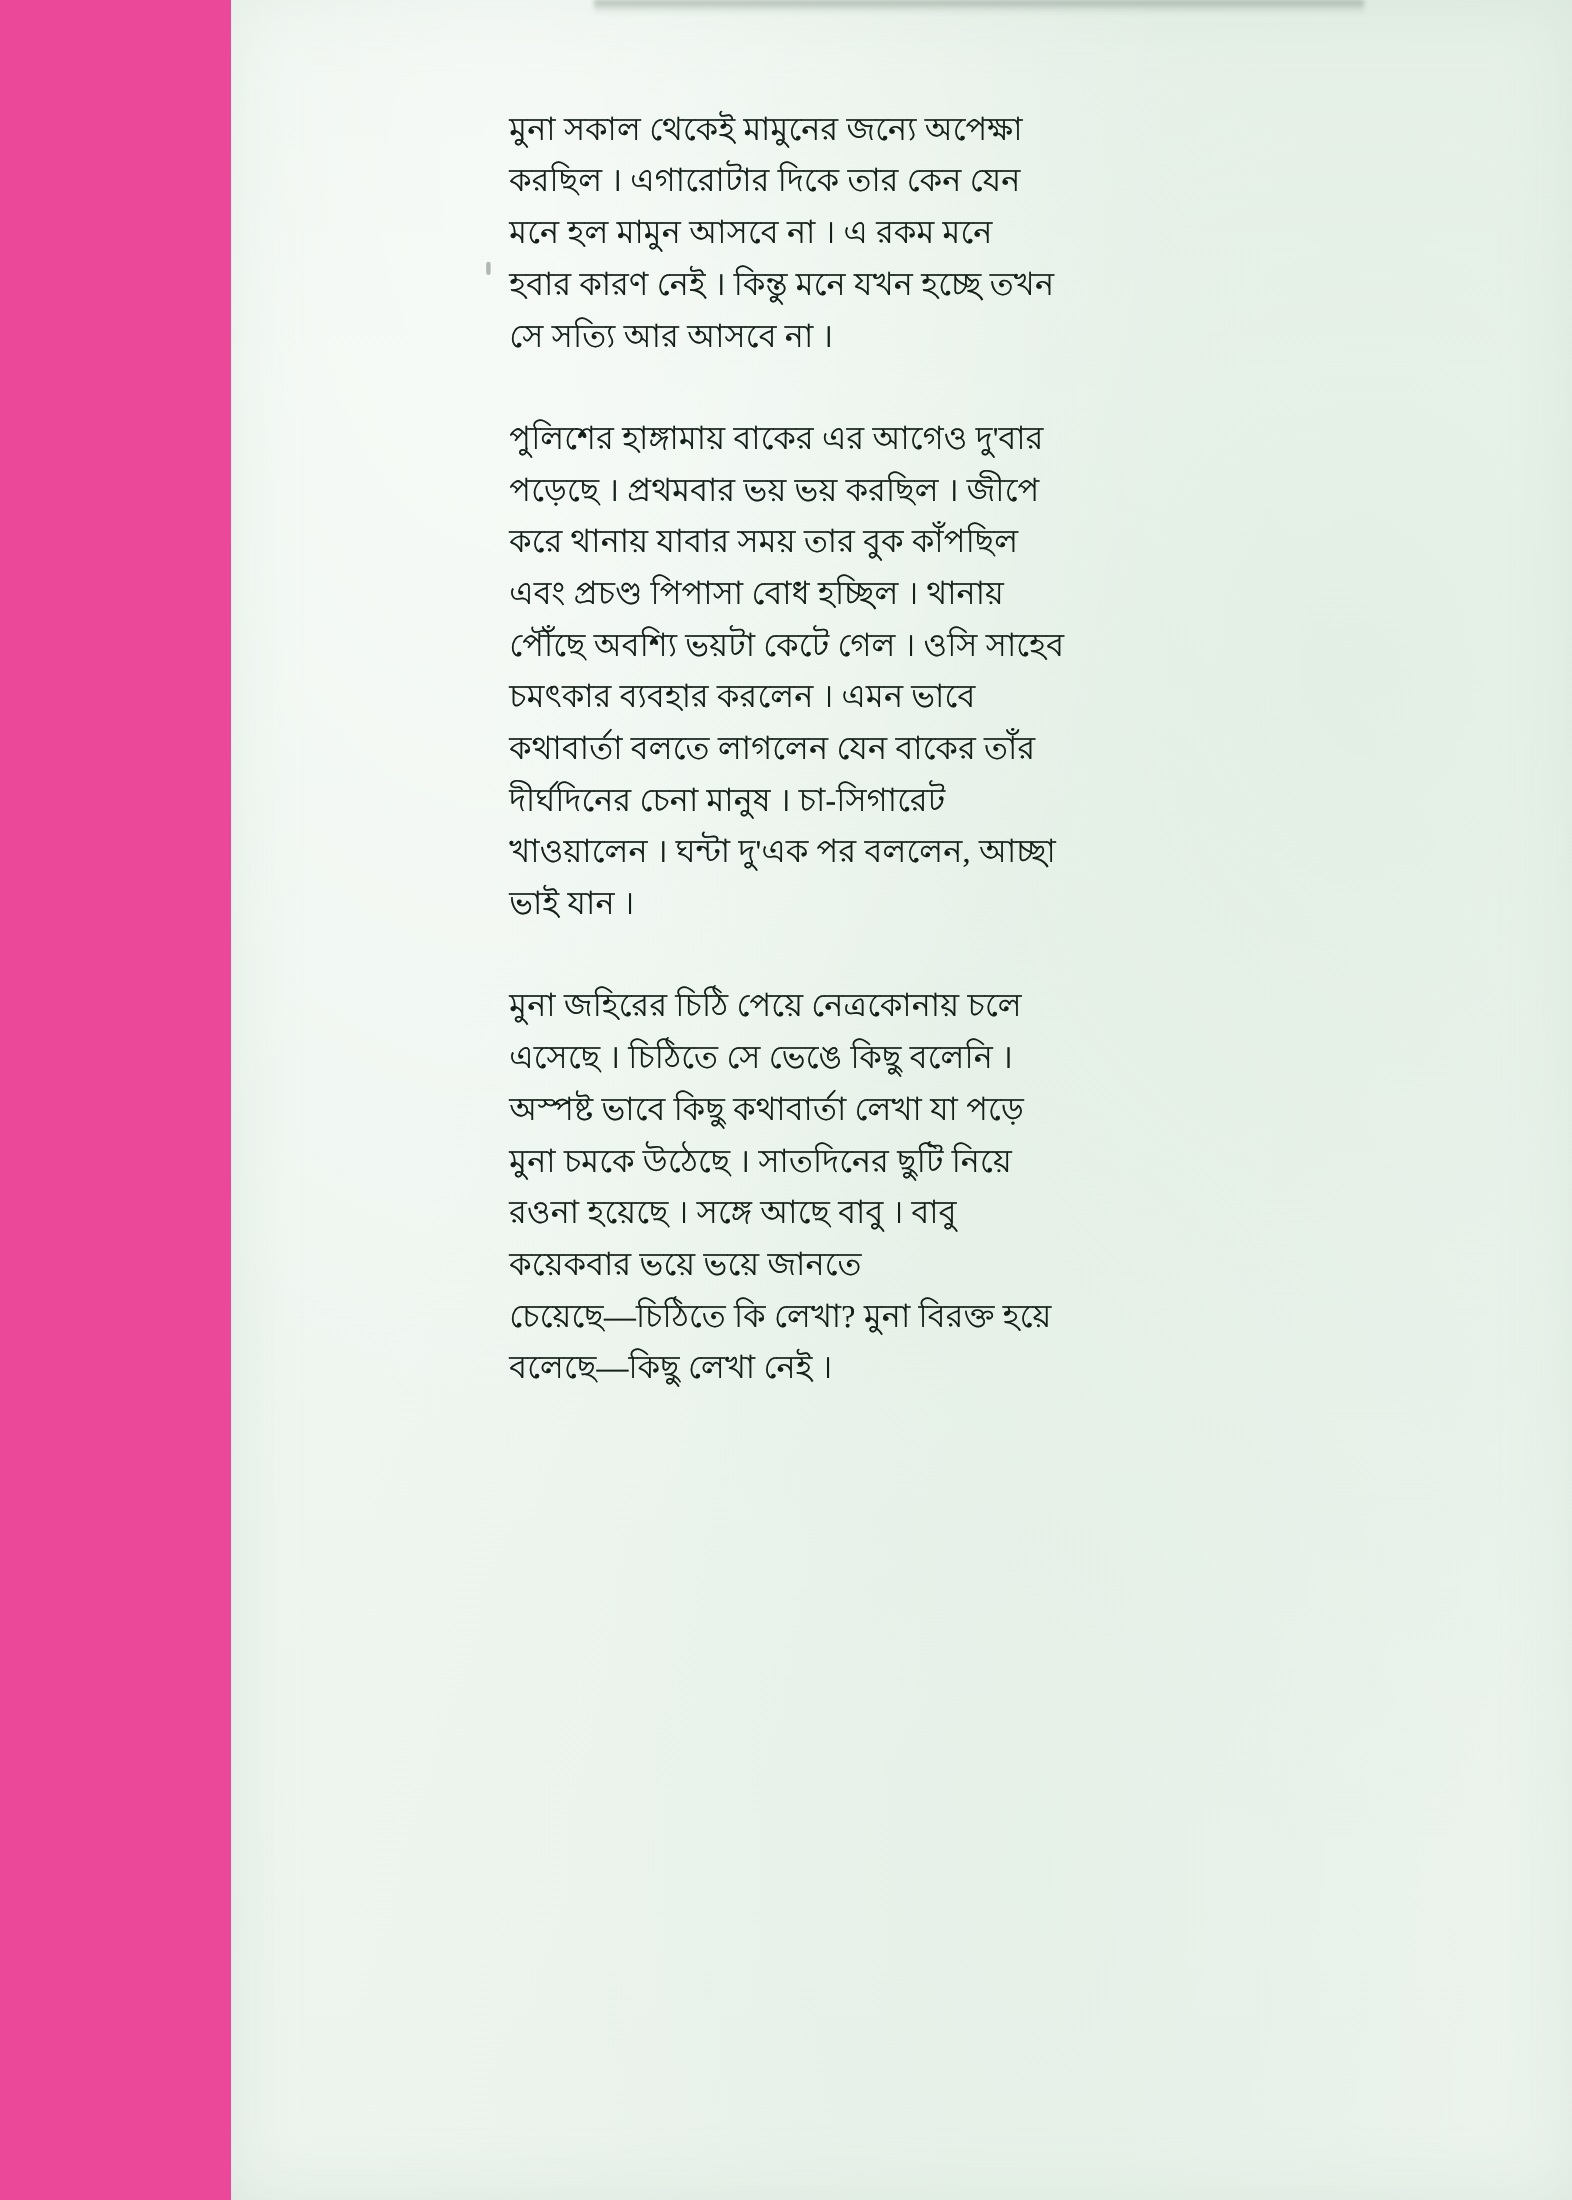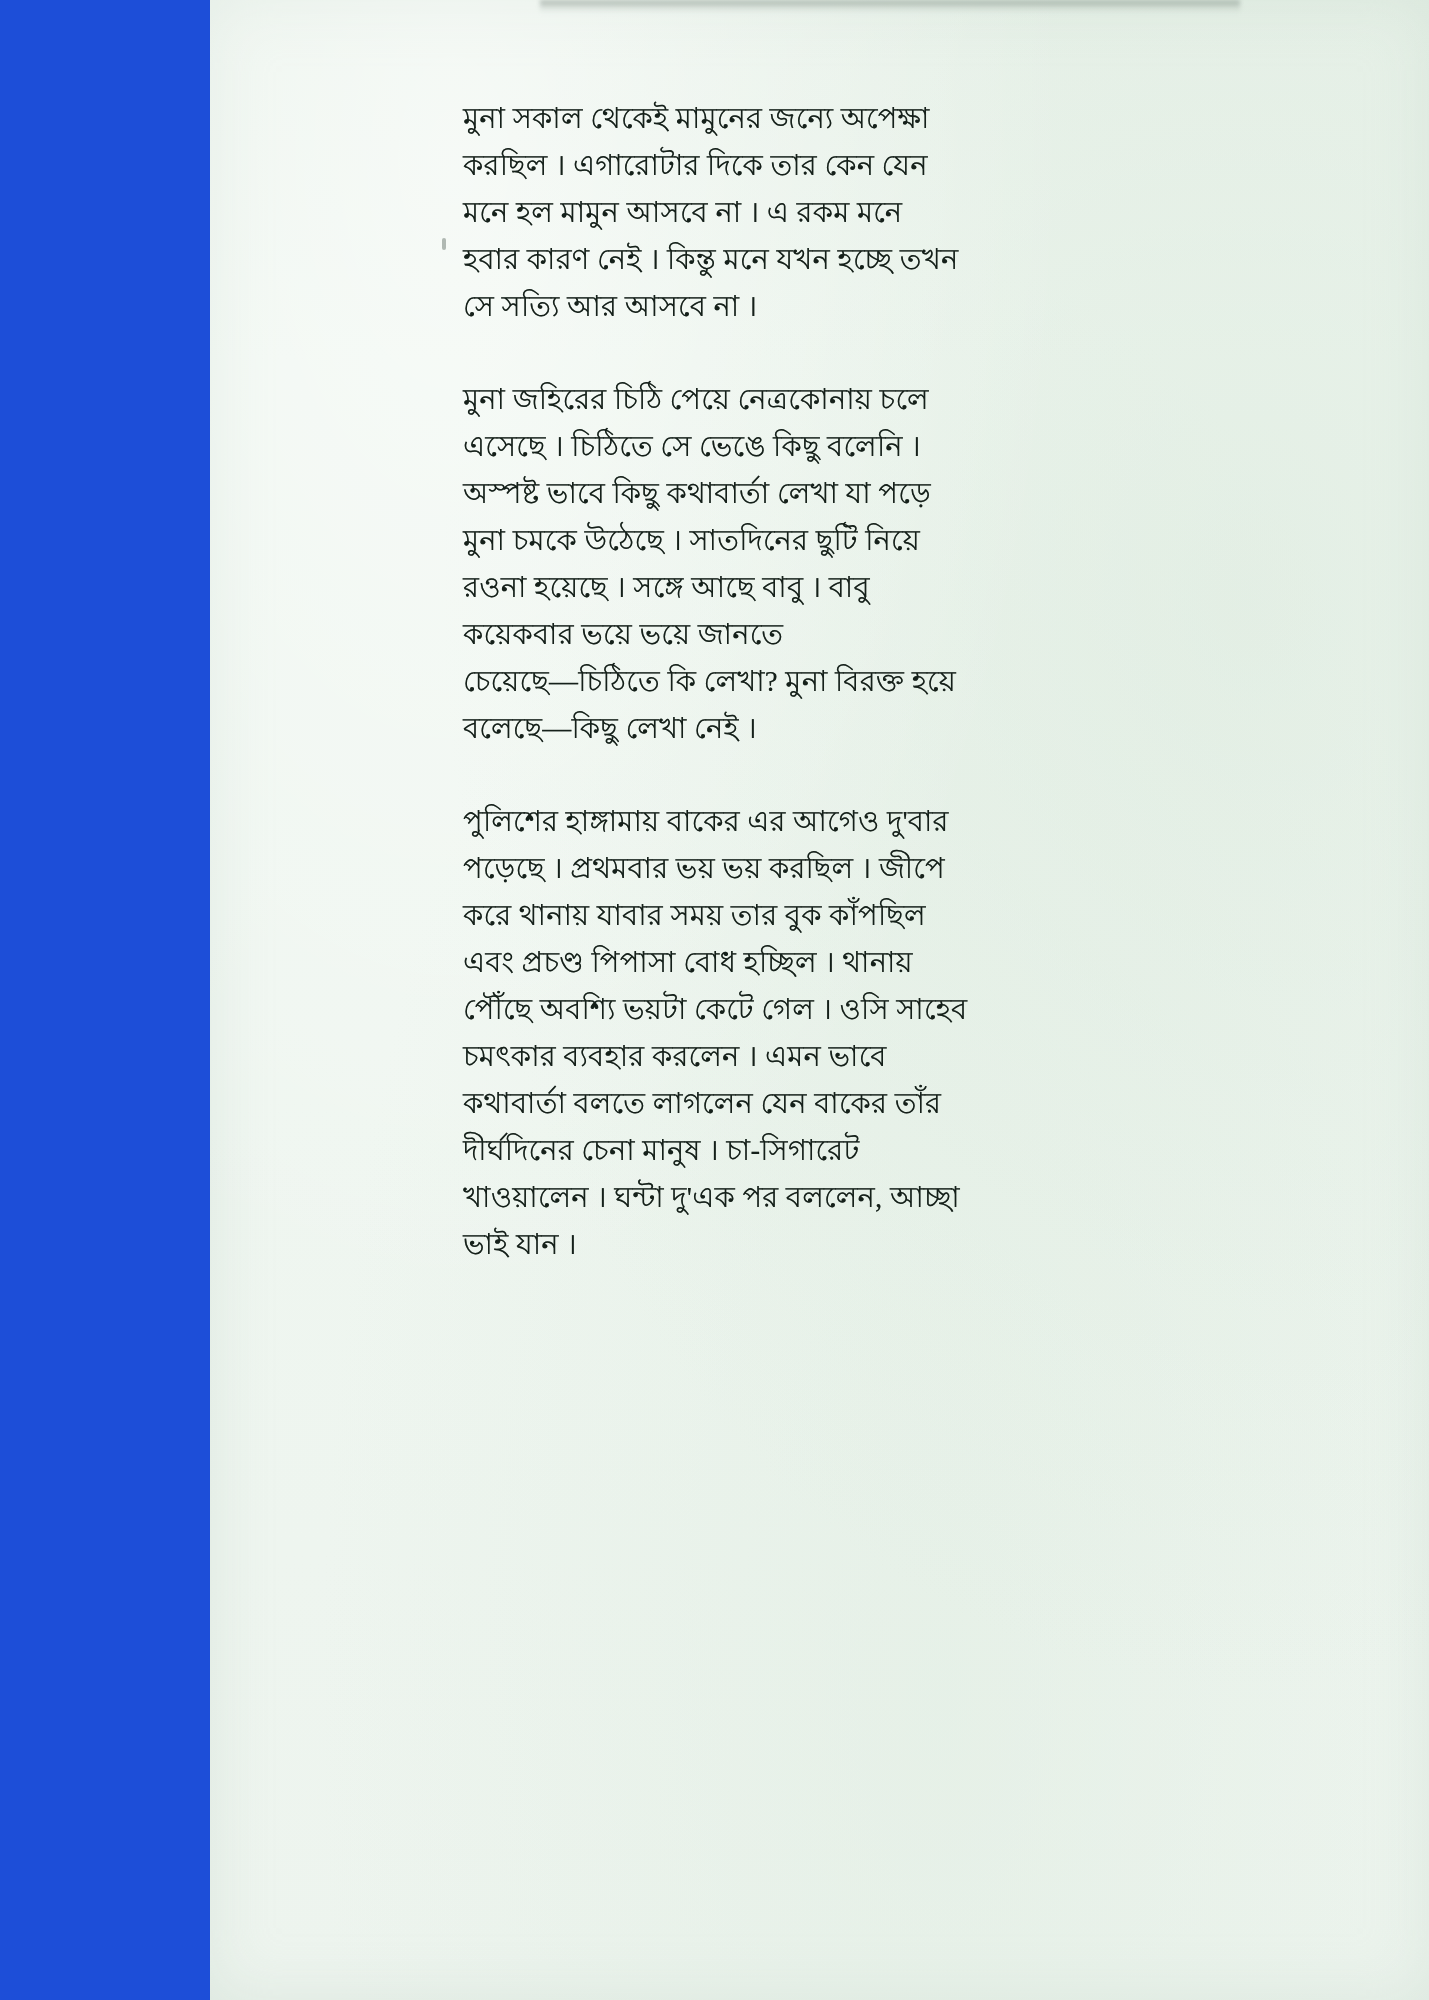--- a/index.html
+++ b/index.html
@@ -14,21 +14,21 @@
     overflow: hidden;
   }
 
   
   .scan-wrap {
     position: absolute;
     left: 0;
     top: 0;
     width: 1429px;
     height: 2000px;
-    background: #1d4ed8;
+    background: #ec4899;
   }
 
   .page-sheet {
     position: absolute;
     left: 210px;
     top: 0px;
     width: 1219px;
     height: 2000px;
     background: #eef5ef;
     background-image:
@@ -105,33 +105,33 @@
   <div class="page-sheet">
     <div class="top-smudge"></div>
     <div class="margin-tick"></div>
 
     <div class="text-block">
       <p class="para">মুনা সকাল থেকেই মামুনের জন্যে অপেক্ষা
 করছিল । এগারোটার দিকে তার কেন যেন
 মনে হল মামুন আসবে না । এ রকম মনে
 হবার কারণ নেই । কিন্তু মনে যখন হচ্ছে তখন
 সে সত্যি আর আসবে না ।</p>
-      <p class="para">মুনা জহিরের চিঠি পেয়ে নেত্রকোনায় চলে
-এসেছে । চিঠিতে সে ভেঙে কিছু বলেনি ।
-অস্পষ্ট ভাবে কিছু কথাবার্তা লেখা যা পড়ে
-মুনা চমকে উঠেছে । সাতদিনের ছুটি নিয়ে
-রওনা হয়েছে । সঙ্গে আছে বাবু । বাবু
-কয়েকবার ভয়ে ভয়ে জানতে
-চেয়েছে—চিঠিতে কি লেখা? মুনা বিরক্ত হয়ে
-বলেছে—কিছু লেখা নেই ।</p>
       <p class="para">পুলিশের হাঙ্গামায় বাকের এর আগেও দু'বার
 পড়েছে । প্রথমবার ভয় ভয় করছিল । জীপে
 করে থানায় যাবার সময় তার বুক কাঁপছিল
 এবং প্রচণ্ড পিপাসা বোধ হচ্ছিল । থানায়
 পৌঁছে অবশ্যি ভয়টা কেটে গেল । ওসি সাহেব
 চমৎকার ব্যবহার করলেন । এমন ভাবে
 কথাবার্তা বলতে লাগলেন যেন বাকের তাঁর
 দীর্ঘদিনের চেনা মানুষ । চা-সিগারেট
 খাওয়ালেন । ঘন্টা দু'এক পর বললেন, আচ্ছা
 ভাই যান ।</p>
+      <p class="para">মুনা জহিরের চিঠি পেয়ে নেত্রকোনায় চলে
+এসেছে । চিঠিতে সে ভেঙে কিছু বলেনি ।
+অস্পষ্ট ভাবে কিছু কথাবার্তা লেখা যা পড়ে
+মুনা চমকে উঠেছে । সাতদিনের ছুটি নিয়ে
+রওনা হয়েছে । সঙ্গে আছে বাবু । বাবু
+কয়েকবার ভয়ে ভয়ে জানতে
+চেয়েছে—চিঠিতে কি লেখা? মুনা বিরক্ত হয়ে
+বলেছে—কিছু লেখা নেই ।</p>
     </div>
   </div>
 </div>
 
 </body></html>

